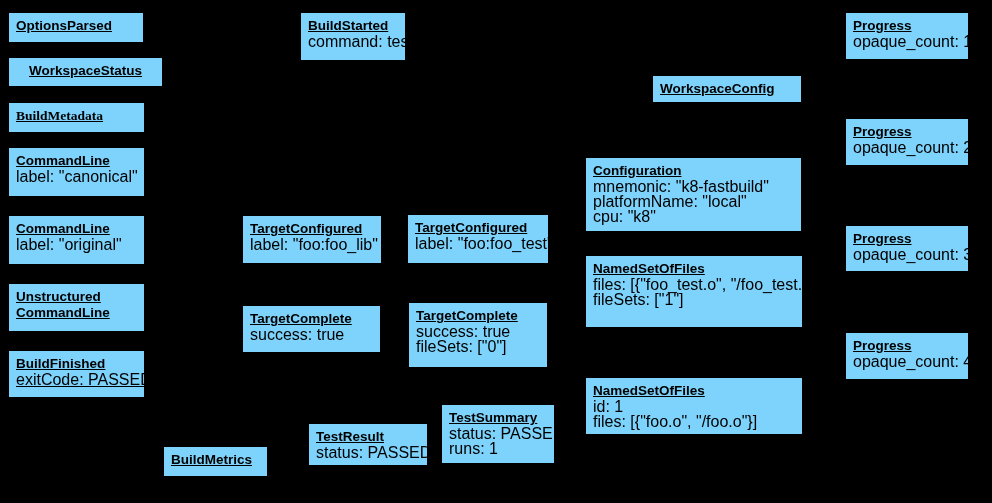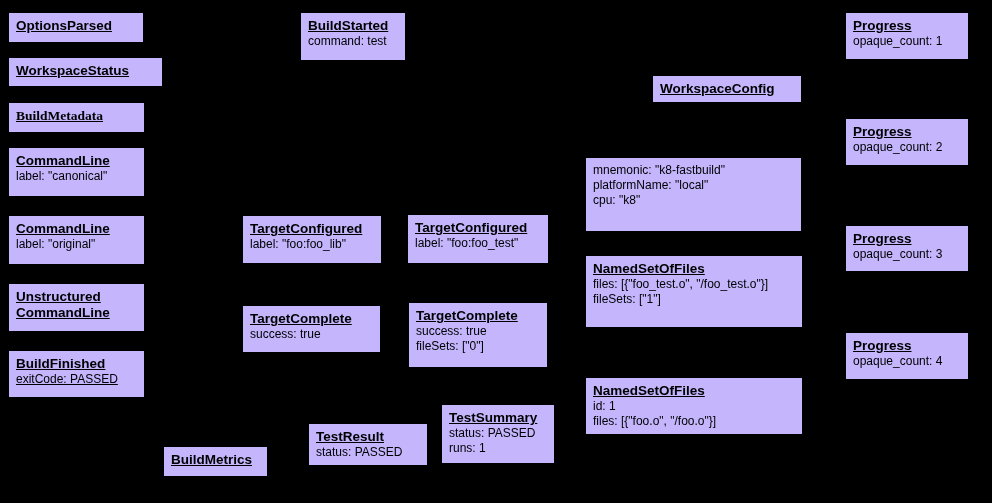--- a/index.html
+++ b/index.html
@@ -6,51 +6,51 @@
   .canvas {
     position: relative;
     width: 992px;
     height: 503px;
     background: #000;
     overflow: hidden;
     font-family: "Liberation Sans", sans-serif;
   }
   .node {
     position: absolute;
-    background: #c4b5fd;
+    background: #7dd3fc;
     border: 1px solid #000;
     box-sizing: border-box;
     padding: 5px 7px 4px 7px;
     color: #000;
   }
   .node .title {
     display: block;
     font-weight: bold;
     text-decoration: underline;
     font-size: 13.5px;
     line-height: 16px;
     white-space: nowrap;
   }
   .node .field {
     display: block;
-    font-size: 12px;
+    font-size: 16px;
     line-height: 15px;
     white-space: nowrap;
   }
 </style>
 </head>
 <body>
 
 <div class="canvas">
 
   <div class="node" style="left:8px;top:12px;width:136px;height:31px;">
     <span class="title">OptionsParsed</span>
   </div>
 
-  <div class="node" style="left:8px;top:57px;width:155px;height:30px;">
+  <div class="node" style="left:8px;top:57px;width:155px;height:30px;text-align:center;">
     <span class="title">WorkspaceStatus</span>
   </div>
 
   <div class="node" style="left:8px;top:102px;width:137px;height:31px;font-family:Liberation Serif, serif;">
     <span class="title">BuildMetadata</span>
   </div>
 
   <div class="node" style="left:8px;top:147px;width:137px;height:50px;">
     <span class="title">CommandLine</span>
     <span class="field">label: "canonical"</span>
@@ -112,20 +112,21 @@
     <span class="title">TestSummary</span>
     <span class="field">status: PASSED</span>
     <span class="field">runs: 1</span>
   </div>
 
   <div class="node" style="left:652px;top:75px;width:150px;height:28px;">
     <span class="title">WorkspaceConfig</span>
   </div>
 
   <div class="node" style="left:585px;top:157px;width:217px;height:75px;">
+    <span class="title">Configuration</span>
     <span class="field">mnemonic: "k8-fastbuild"</span>
     <span class="field">platformName: "local"</span>
     <span class="field">cpu: "k8"</span>
   </div>
 
   <div class="node" style="left:585px;top:255px;width:218px;height:73px;">
     <span class="title">NamedSetOfFiles</span>
     <span class="field">files: [{"foo_test.o", "/foo_test.o"}]</span>
     <span class="field">fileSets: ["1"]</span>
   </div>

